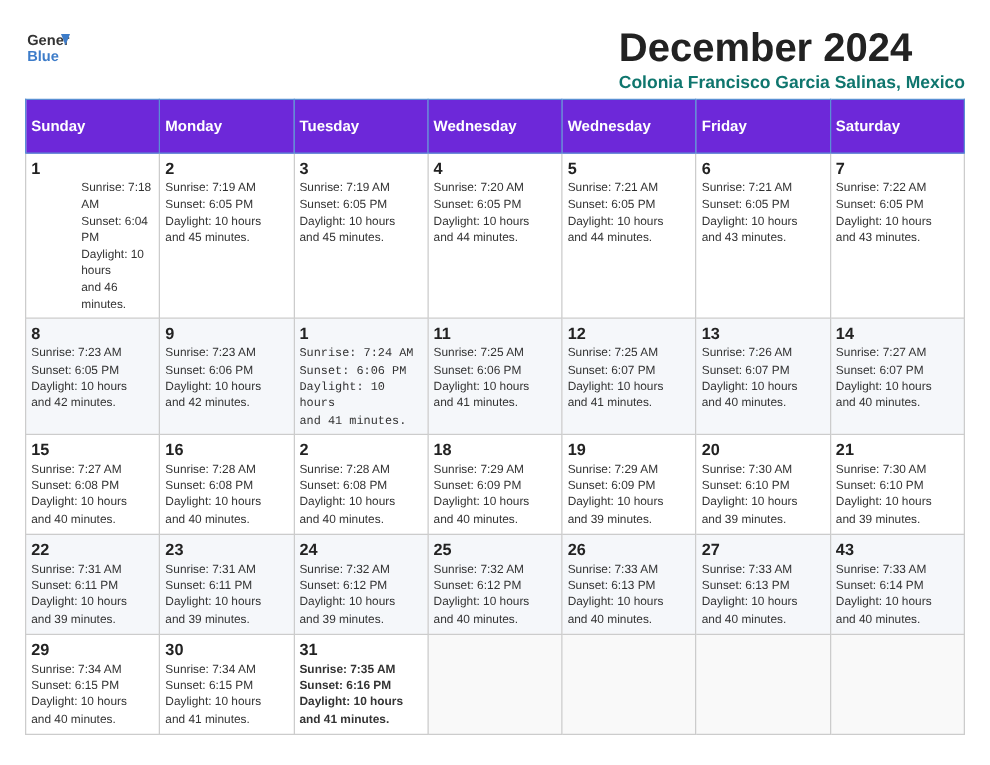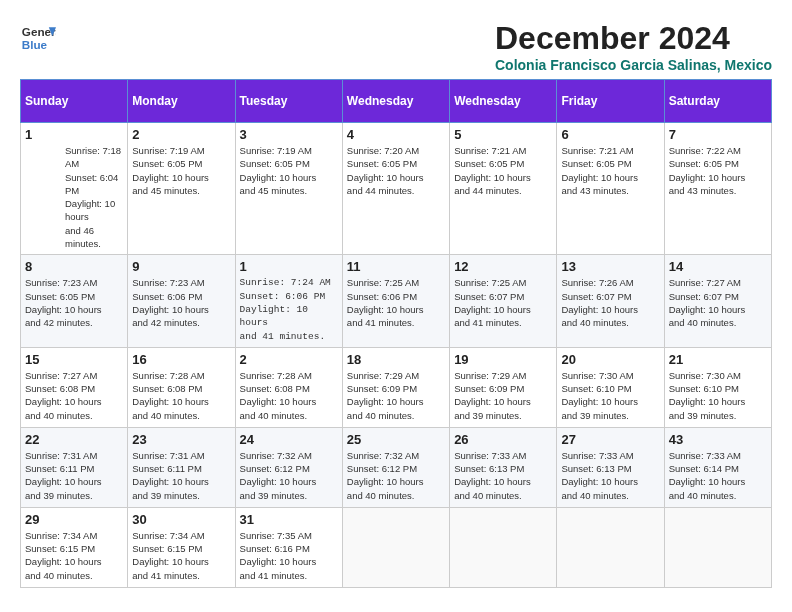--- a/index.html
+++ b/index.html
@@ -323,21 +323,21 @@
         </td>
         <td>
           <span class="day-number">30</span>
           <div class="day-info" style="white-space: pre-line;">Sunrise: 7:34 AM
 Sunset: 6:15 PM
 Daylight: 10 hours
 and 41 minutes.</div>
         </td>
         <td>
           <span class="day-number">31</span>
-          <div class="day-info" style="white-space: pre-line;">Sunrise: 7:35 AM
+          <div class="day-info" style="white-space: pre-line; font-weight: bold;">Sunrise: 7:35 AM
 Sunset: 6:16 PM
 Daylight: 10 hours
 and 41 minutes.</div>
         </td>
         <td class="empty-cell"></td>
         <td class="empty-cell"></td>
         <td class="empty-cell"></td>
         <td class="empty-cell"></td>
       </tr>
     </tbody>

